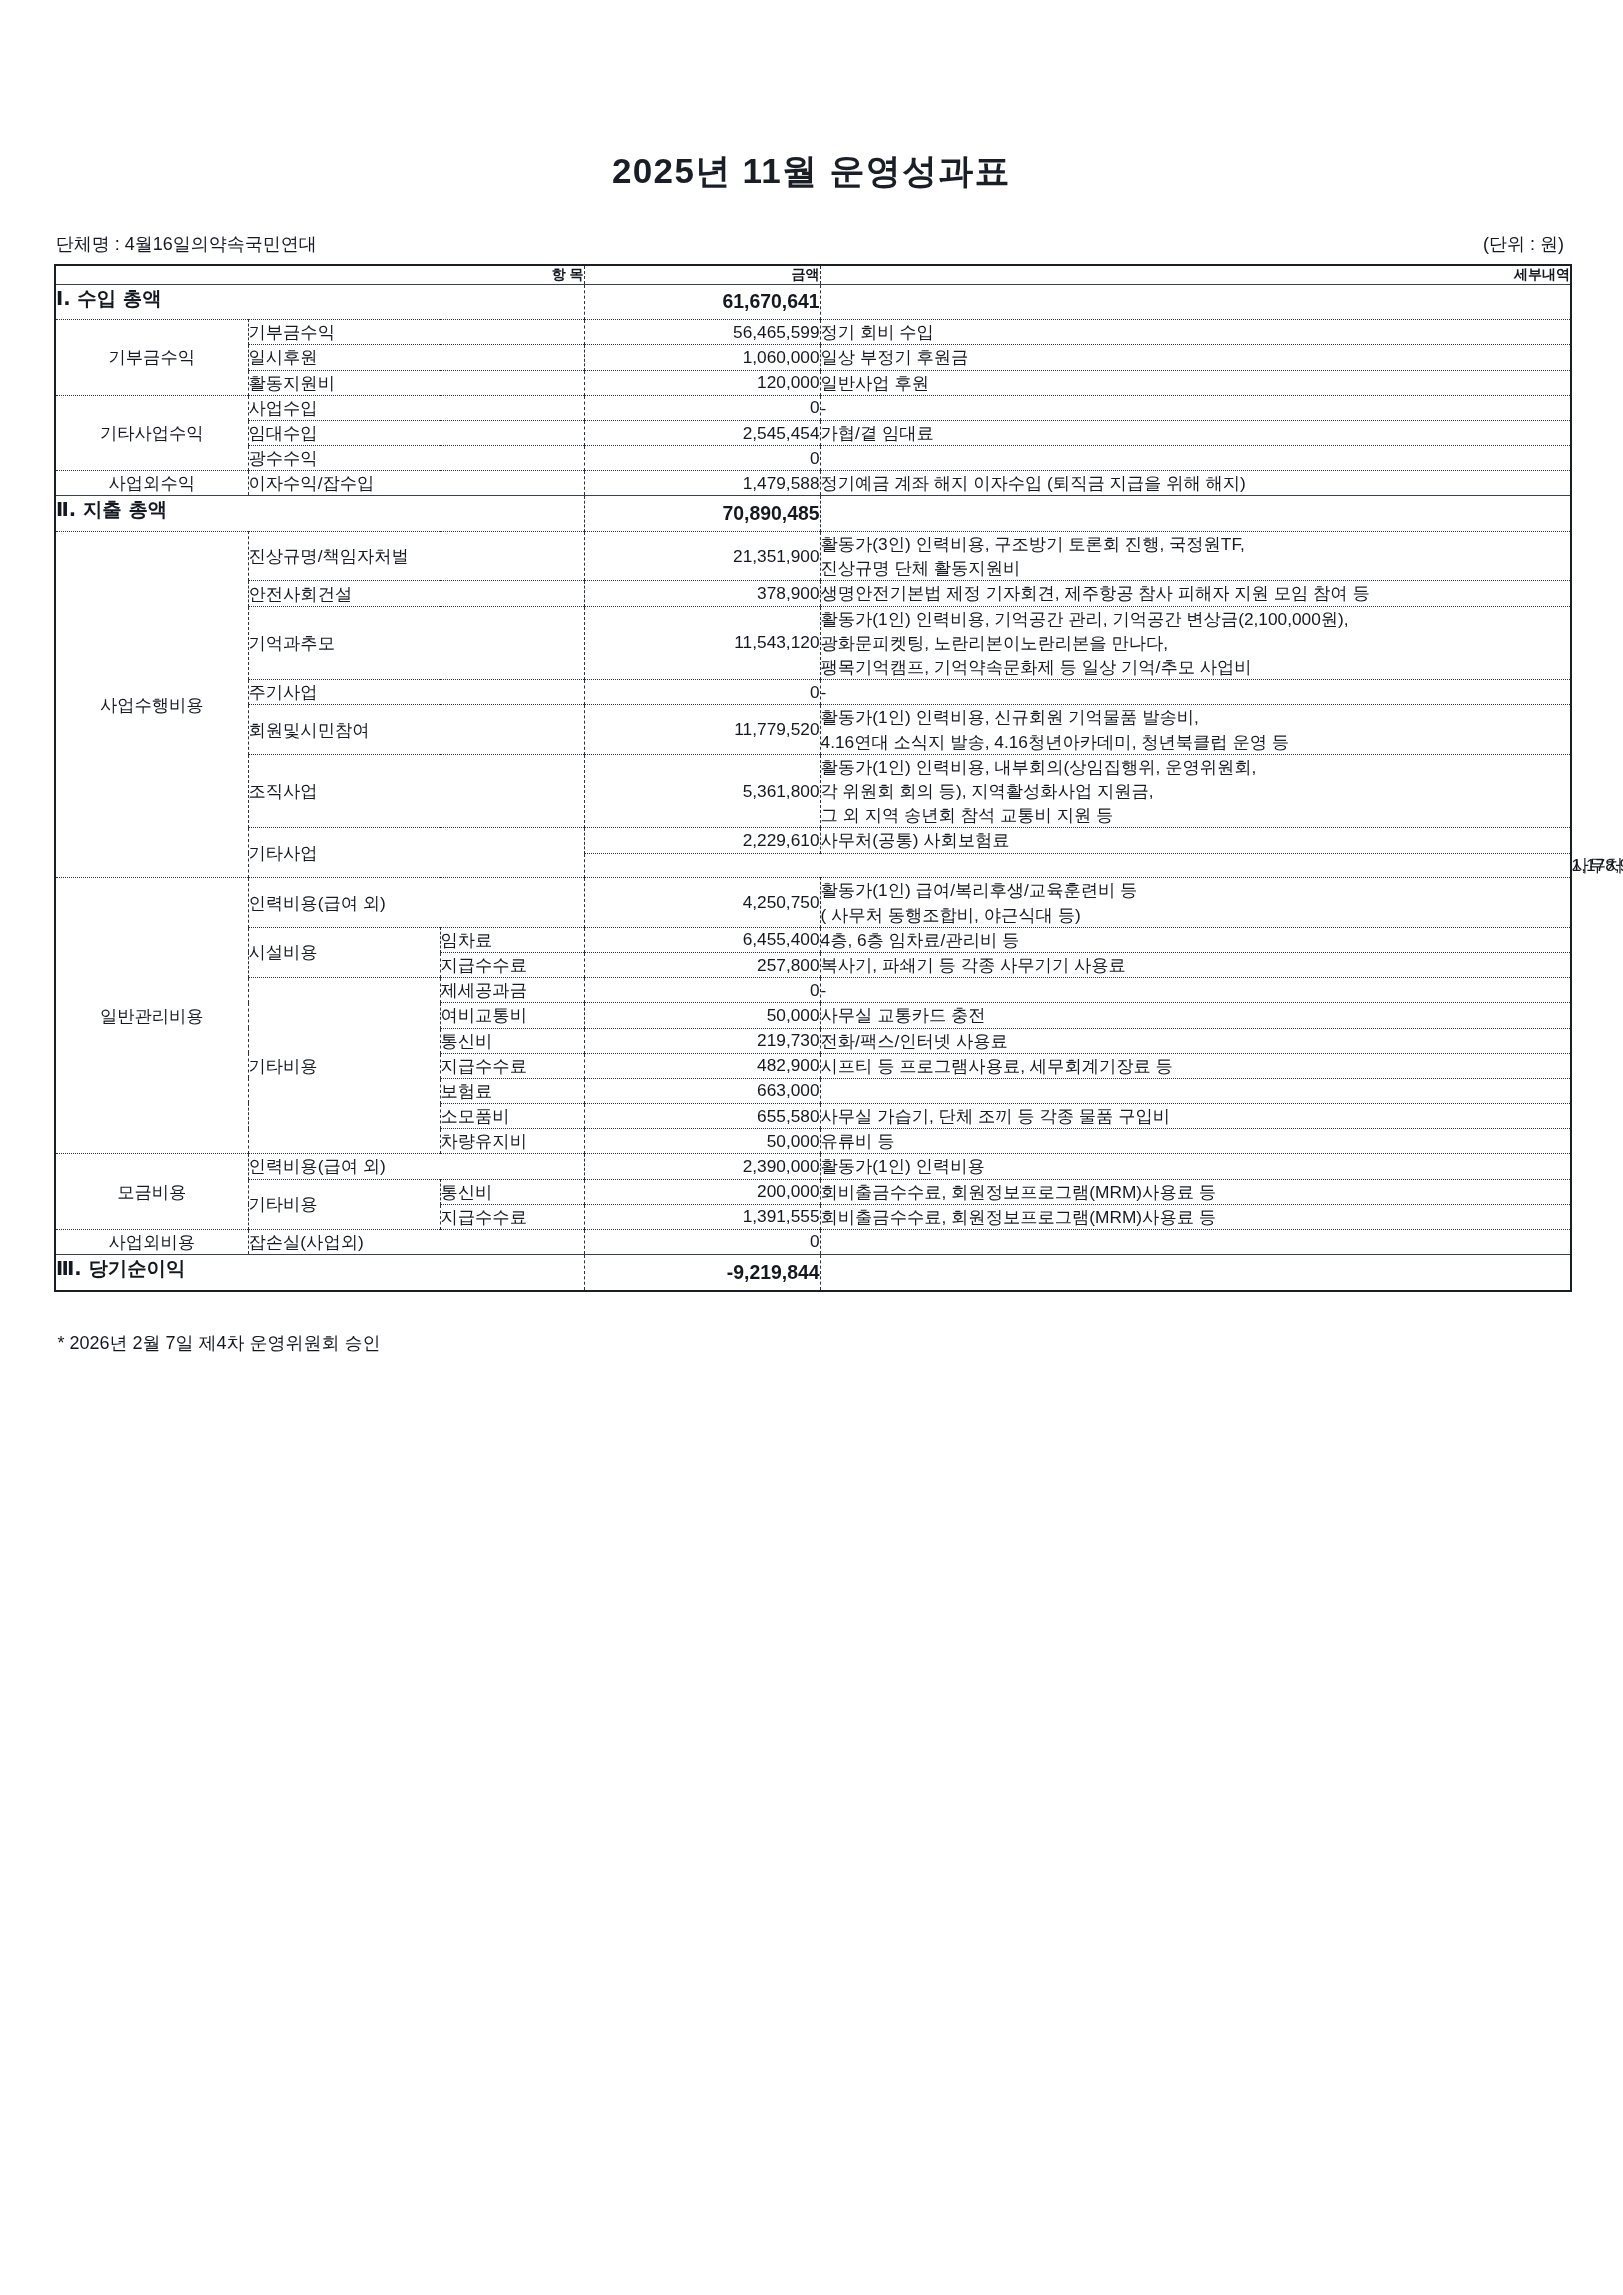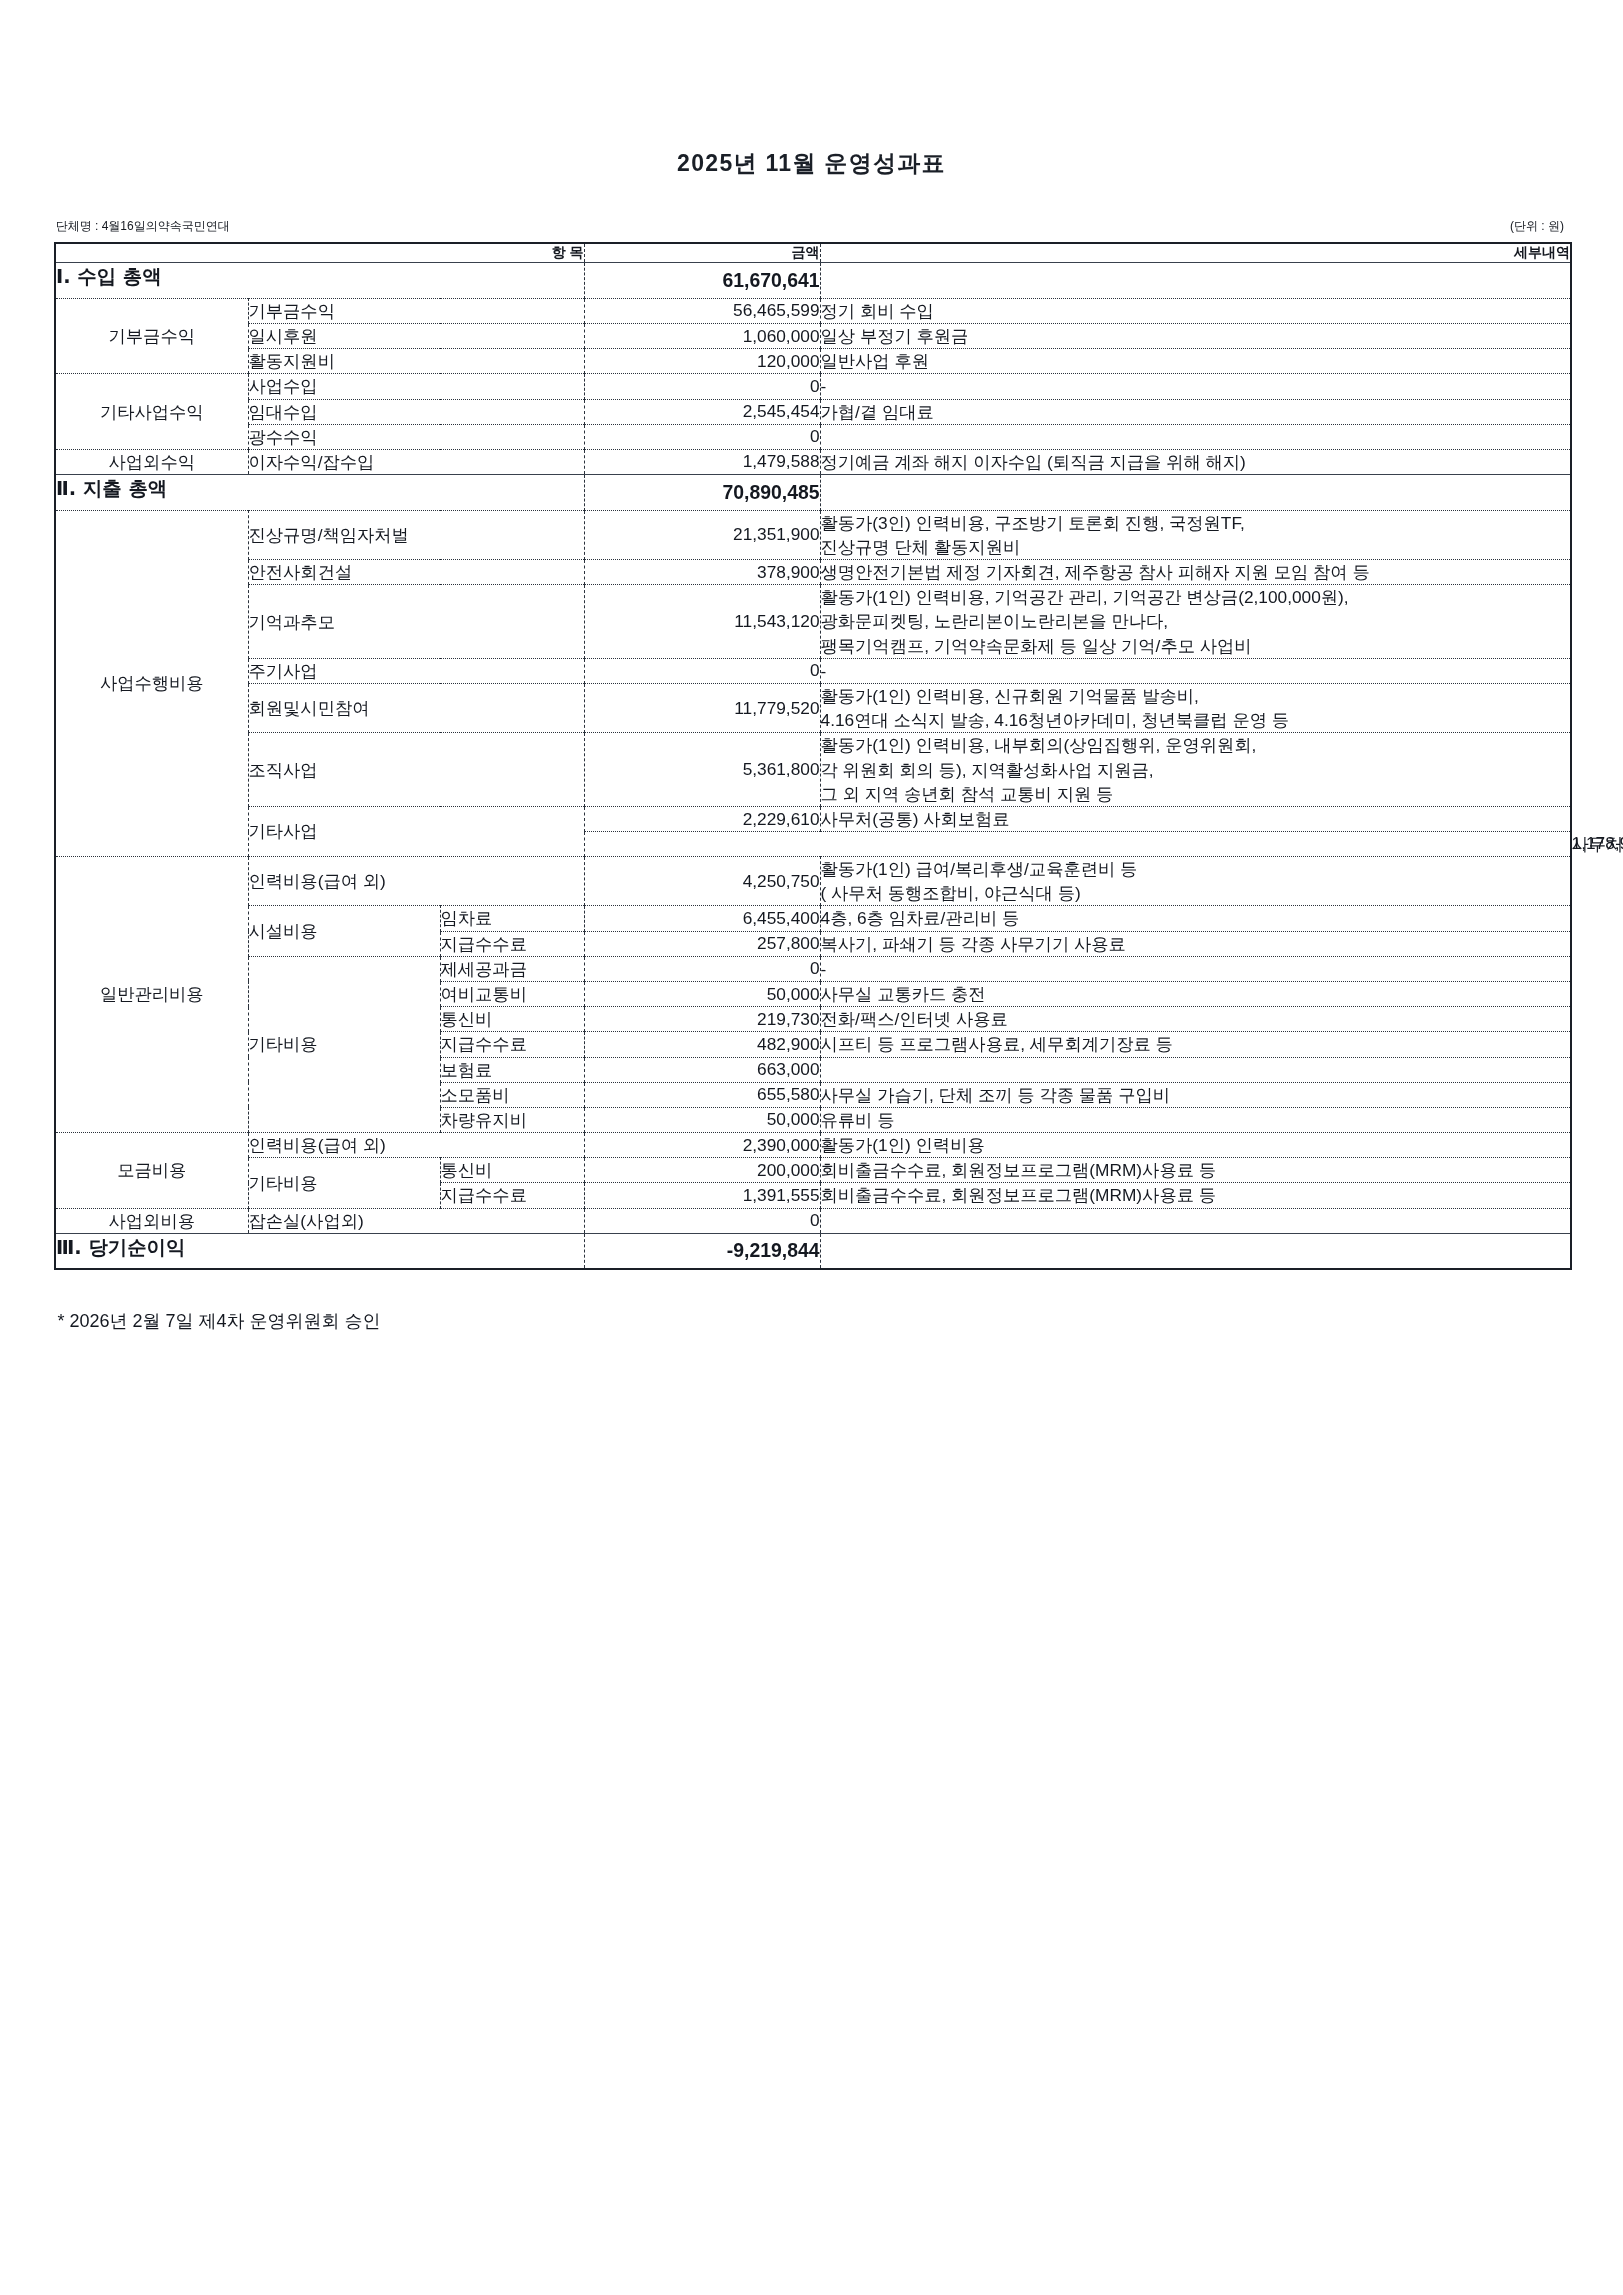--- a/index.html
+++ b/index.html
@@ -23,41 +23,41 @@
     padding: 0 54px;
     position: relative;
   }
 
   
   .title-block {
     text-align: center;
     padding-top: 150px;
   }
   .doc-title {
-    font-size: 23px;
+    font-size: 35px;
     font-weight: bold;
     letter-spacing: 1.3px;
     line-height: 1.2;
     color: #1a1f27;
   }
   .doc-subtitle {
     font-size: 19px;
     font-weight: normal;
     margin-top: 15px;
     color: #1a1f27;
     letter-spacing: 0px;
   }
 
   
   .meta-row {
     display: flex;
     justify-content: space-between;
     align-items: flex-end;
     margin-top: 40px;
-    font-size: 12px;
+    font-size: 18px;
     color: #141820;
     padding: 0 5px 0 1.7px;
   }
 
   
   table.sheet {
     width: 100%;
     border-collapse: collapse;
     table-layout: fixed;
     margin-top: 7.6px;

